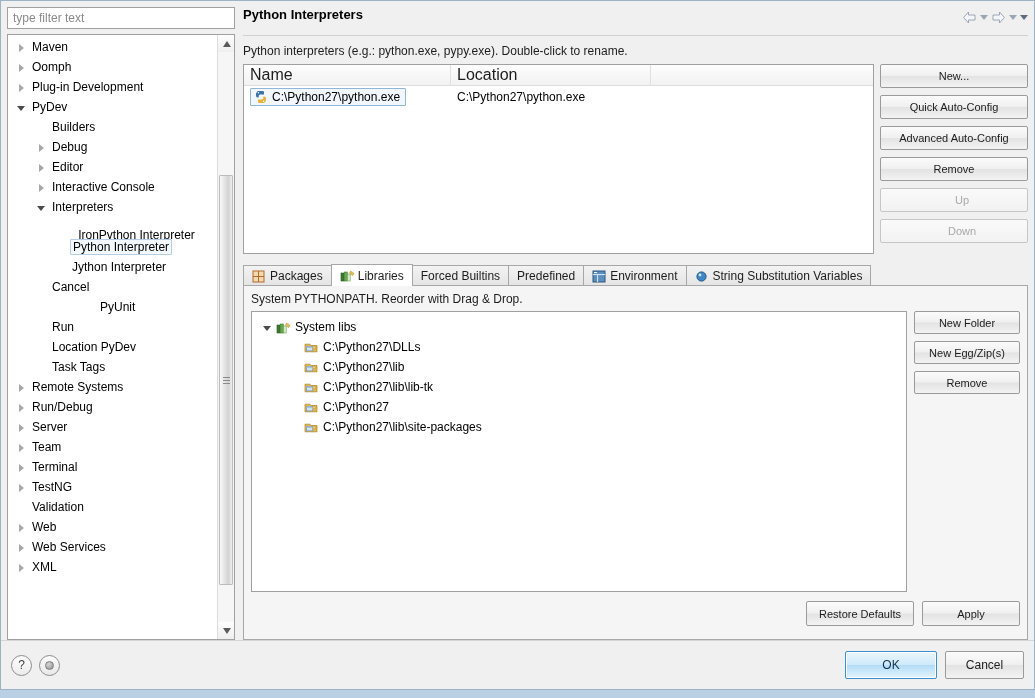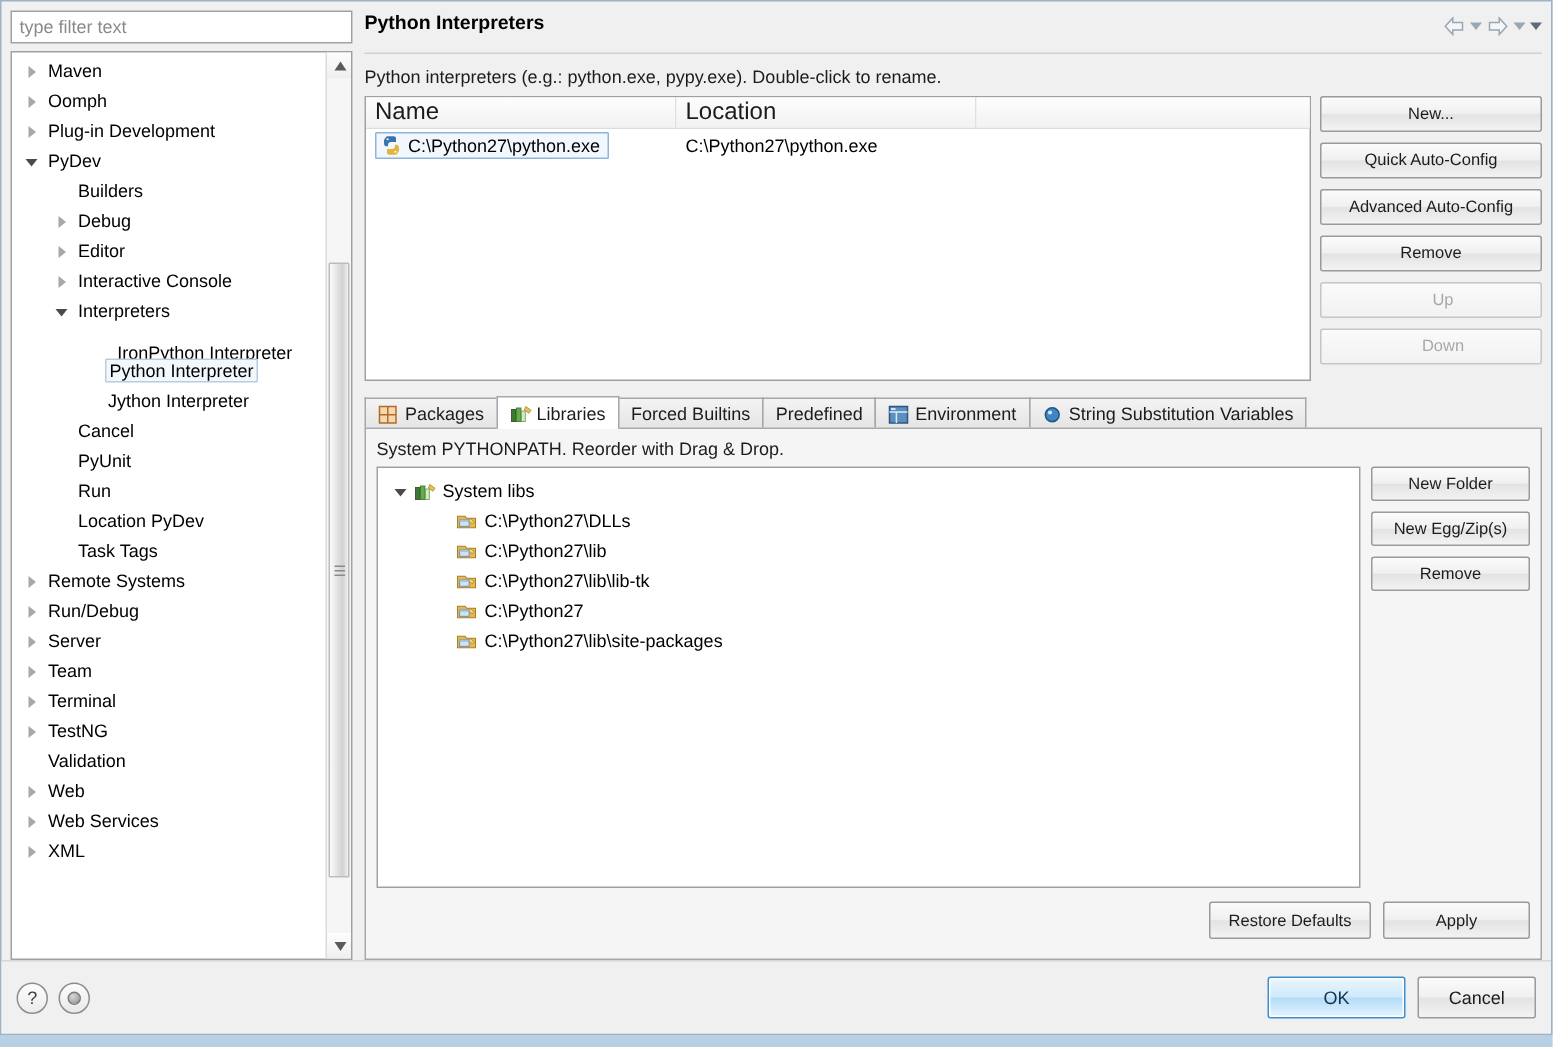--- a/index.html
+++ b/index.html
@@ -275,21 +275,21 @@
               <span class="tlabel">Python Interpreter</span>
             </div>
             <div class="tnode" style="padding-left: 48px;">
               <span class="arrow none"></span>
               <span class="tlabel">Jython Interpreter</span>
             </div>
             <div class="tnode" style="padding-left: 28px;">
               <span class="arrow none"></span>
               <span class="tlabel">Cancel</span>
             </div>
-            <div class="tnode" style="padding-left: 28px;">
+            <div class="tnode" style="padding-left: 28px; margin-left: 48px;">
               <span class="arrow none"></span>
               <span class="tlabel">PyUnit</span>
             </div>
             <div class="tnode" style="padding-left: 28px;">
               <span class="arrow none"></span>
               <span class="tlabel">Run</span>
             </div>
             <div class="tnode" style="padding-left: 28px;">
               <span class="arrow none"></span>
               <span class="tlabel">Location PyDev</span>

